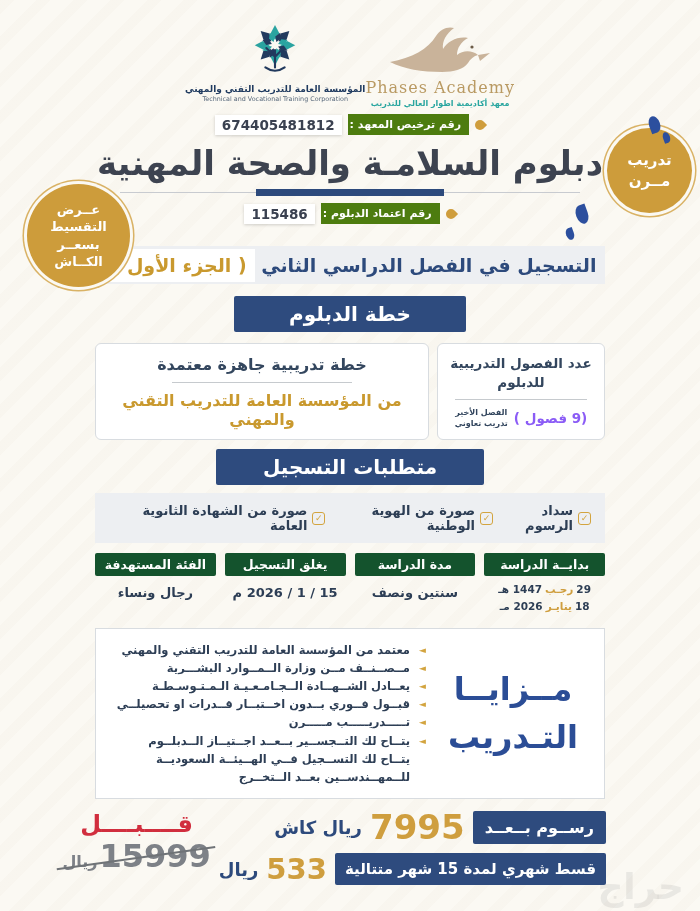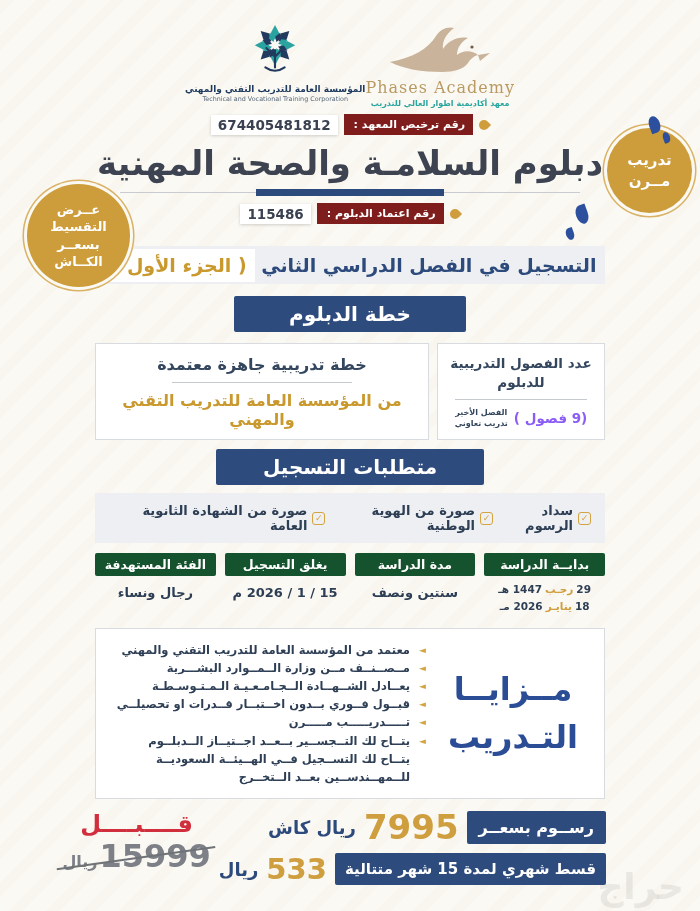--- a/index.html
+++ b/index.html
@@ -17,21 +17,21 @@
   .logo-block { text-align:center; }
   .tvtc-ar { font-size:9px; font-weight:bold; color:#1f3a5f; margin-top:2px; }
   .tvtc-en { font-size:6.4px; color:#56677a; margin-top:1px; }
   .phases-en { font-family:"DejaVu Serif", serif; font-size:16px; color:#b99a63; letter-spacing:1px; margin-top:-2px; }
   .phases-ar { font-size:8px; font-weight:bold; color:#2aa6a0; margin-top:2px; }
 
   
   .badge-row { text-align:center; margin-top:6px; }
   .pill-badge { display:inline-flex; align-items:center; gap:6px; direction:rtl; }
   .gold-drop { width:10px; height:10px; background:#cf9d3c; border-radius:50% 0 50% 50%; transform:rotate(45deg); flex:0 0 auto; }
-  .badge-label { background:#7f1d1d; color:#fff; font-size:11px; font-weight:bold; padding:4px 8px 4px 10px; }
+  .badge-label { background:#4d7c0f; color:#fff; font-size:11px; font-weight:bold; padding:4px 8px 4px 2px; }
   .badge-num { background:#fff; color:#3a4150; font-size:13.5px; font-weight:bold; padding:2px 7px; box-shadow:0 1px 3px rgba(0,0,0,0.18); }
 
   .main-title { text-align:center; font-size:34px; font-weight:bold; color:#3d4350; margin-top:8px; }
 
   .divider { position:relative; width:460px; height:9px; margin:5px auto 0; }
   .divider .thin { position:absolute; top:4px; left:0; right:0; height:1px; background:#c8cbd0; }
   .divider .thick { position:absolute; top:1px; left:50%; transform:translateX(-50%); width:188px; height:7px; background:#2d4a7c; }
 
   
   .circle-badge { position:absolute; border-radius:50%; background:#cd9c3b; color:#fff; display:flex; flex-direction:column; align-items:center; justify-content:center; font-weight:bold; text-align:center; box-shadow:0 0 0 3px #fbf9f3, 0 0 0 4.5px #d9b265; z-index:5; }
@@ -47,21 +47,21 @@
   
   .reg-bar { width:510px; margin:22px auto 0; background:#edeff2; padding:8px 6px; text-align:center; font-size:19px; font-weight:bold; color:#2d4a7c; position:relative; }
   .reg-highlight { color:#c9992e; background:#fff; padding:5px 8px 6px; }
 
   .navy-btn { background:#2e4b7e; color:#fff; text-align:center; font-weight:bold; font-size:20px; padding:6px 16px; border-radius:2px; }
   .btn-plan { width:232px; margin:12px auto 0; }
   .btn-req { width:268px; margin:9px auto 0; }
 
   
   .boxes-row { width:510px; margin:11px auto 0; display:flex; gap:8px; }
-  .info-box { background:#fff; border:1px solid #d8dce0; border-radius:0; padding:10px 8px; text-align:center; }
+  .info-box { background:#fff; border:1px solid #d8dce0; border-radius:6px; padding:10px 8px; text-align:center; }
   .box-sem { flex:0 0 168px; }
   .box-plan { flex:1; display:flex; flex-direction:column; justify-content:center; }
   .box-title { font-size:13.5px; font-weight:bold; color:#33465e; line-height:1.4; }
   .box-hr { border:none; border-top:1px solid #c6cace; width:88%; margin:7px auto; }
   .sem-bottom { display:flex; align-items:center; justify-content:center; gap:6px; }
   .sem-count { color:#8b5cf6; font-size:13.5px; font-weight:bold; white-space:nowrap; }
   .sem-note { font-size:8px; font-weight:bold; color:#33465e; text-align:center; line-height:1.4; }
   .plan-title { font-size:16px; font-weight:bold; color:#33465e; }
   .plan-hr { border:none; border-top:1px solid #c6cace; width:180px; margin:8px auto; }
   .plan-source { font-size:16px; font-weight:bold; color:#c9992e; }
@@ -296,21 +296,21 @@
       <div class="b-line">
         <span class="bullet-spacer"></span>
         <span>للــمهــندســين بعــد الــتخــرج</span>
       </div>
     </div>
   </div>
 
   <div class="fees-section">
     <div class="fees-rows">
       <div class="fee-row">
-        <span class="fee-badge">رســوم بسعــر</span>
+        <span class="fee-badge">رســوم بــعــد</span>
         <span class="fee-amount">7995</span>
         <span class="fee-unit">ريال كاش</span>
       </div>
       <div class="fee-row">
         <span class="fee-badge fee-badge-small">قسط شهري لمدة 15 شهر متتالية</span>
         <span class="fee-amount fee-amount-small">533</span>
         <span class="fee-unit">ريال</span>
       </div>
     </div>
     <div class="old-price-group">

